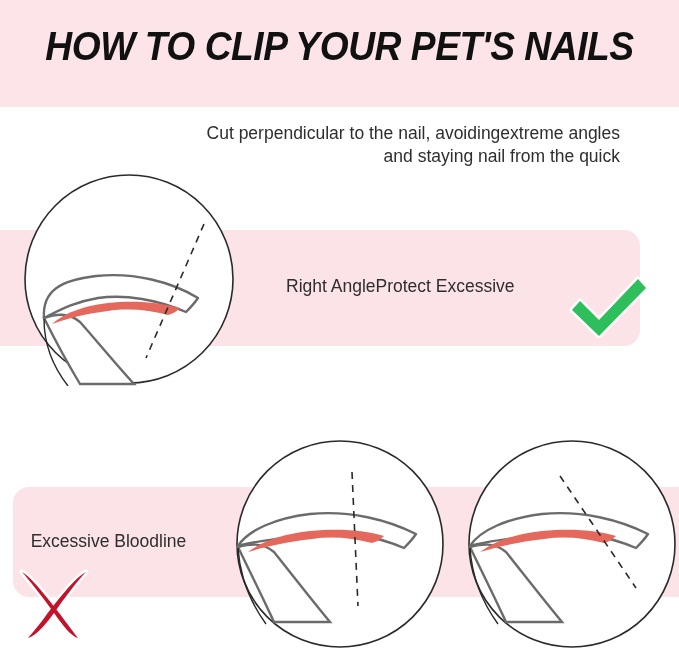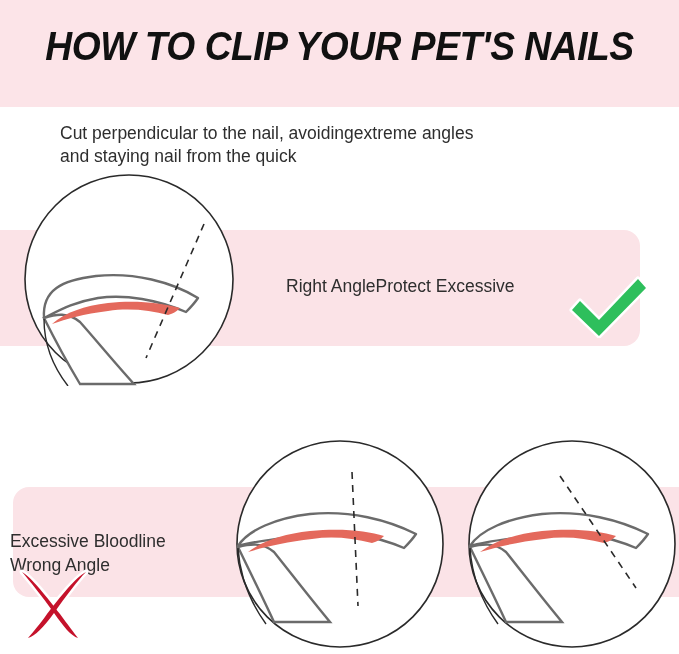--- a/index.html
+++ b/index.html
@@ -43,21 +43,21 @@
     transform-origin: 50% 50%;
     white-space: nowrap;
   }
 
   
   .subtitle {
     position: absolute;
     left: 60px;
     top: 122px;
     width: 560px;
-    text-align: left;
+    text-align: right;
     font-size: 17.5px;
     line-height: 23px;
     color: #2e2e2e;
     font-family: "Liberation Sans", sans-serif;
   }
 
   
   .band-top {
     position: absolute;
     left: 0;
@@ -84,21 +84,21 @@
     top: 276px;
     font-size: 17.5px;
     color: #2e2e2e;
     white-space: nowrap;
   }
   .label-excessive {
     position: absolute;
     left: 10px;
     top: 529px;
     width: 197px;
-    text-align: left;
+    text-align: center;
     font-size: 17.5px;
     line-height: 24px;
     color: #2e2e2e;
   }
 
   
   .check-mark {
     position: absolute;
     left: 568px;
     top: 276px;
@@ -140,21 +140,20 @@
 
   <svg class="check-mark" viewBox="0 0 82 62">
     <path d="M4 34 L12 25 L31 44 L70 3 L78 12 L31 60 Z" fill="#2ebf5c" stroke="#ffffff" stroke-width="5" stroke-linejoin="round"></path>
     <path d="M4 34 L12 25 L31 44 L70 3 L78 12 L31 60 Z" fill="#2ebf5c"></path>
   </svg>
 
   <div class="band-bottom"></div>
   <div class="label-excessive">
     <span>Excessive Bloodline</span>
     <br>
-    <span>Wrong Angle</span>
   </div>
 
   <svg class="cross-mark" viewBox="0 0 78 76">
     <g stroke="#ffffff" stroke-width="5" stroke-linejoin="round">
       <path d="M6 6 C16 12 30 30 44 48 C52 59 58 67 62 72 C55 70 47 60 38 47 C26 30 13 14 6 6 Z" fill="#c5122b"></path>
       <path d="M70 6 C62 14 50 30 38 47 C28 61 19 70 12 72 C17 66 24 58 31 48 C45 30 59 12 70 6 Z" fill="#c5122b"></path>
     </g>
     <path d="M6 6 C16 12 30 30 44 48 C52 59 58 67 62 72 C55 70 47 60 38 47 C26 30 13 14 6 6 Z" fill="#c5122b"></path>
     <path d="M70 6 C62 14 50 30 38 47 C28 61 19 70 12 72 C17 66 24 58 31 48 C45 30 59 12 70 6 Z" fill="#c5122b"></path>
   </svg>

